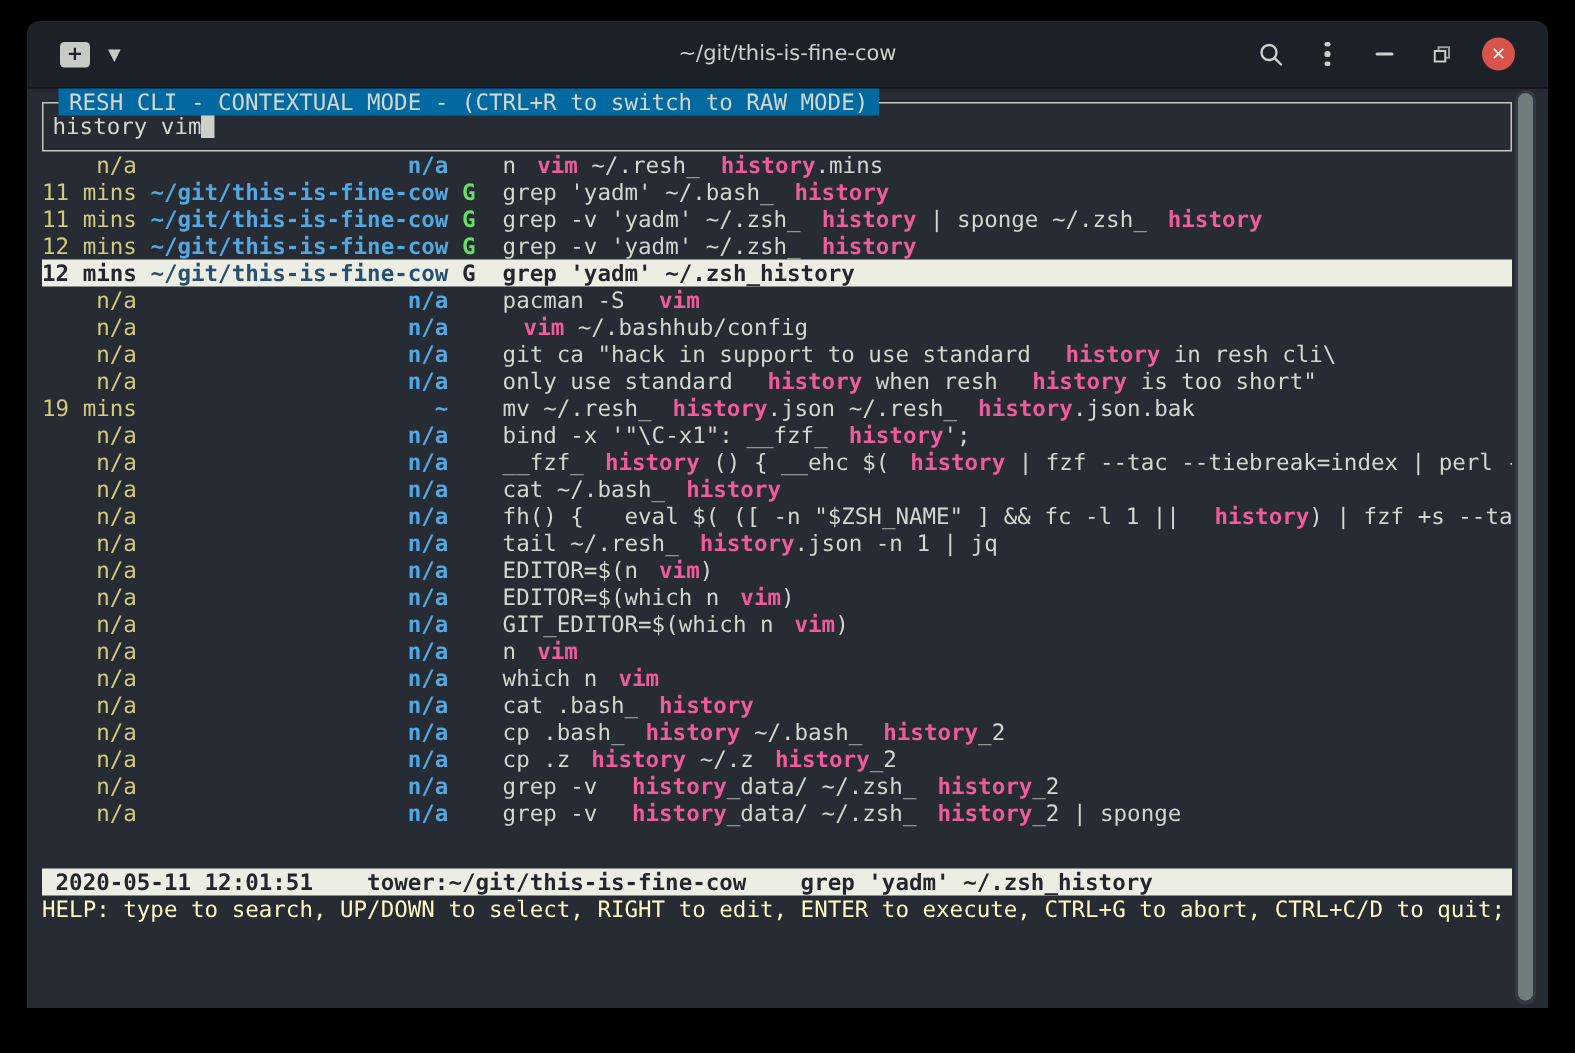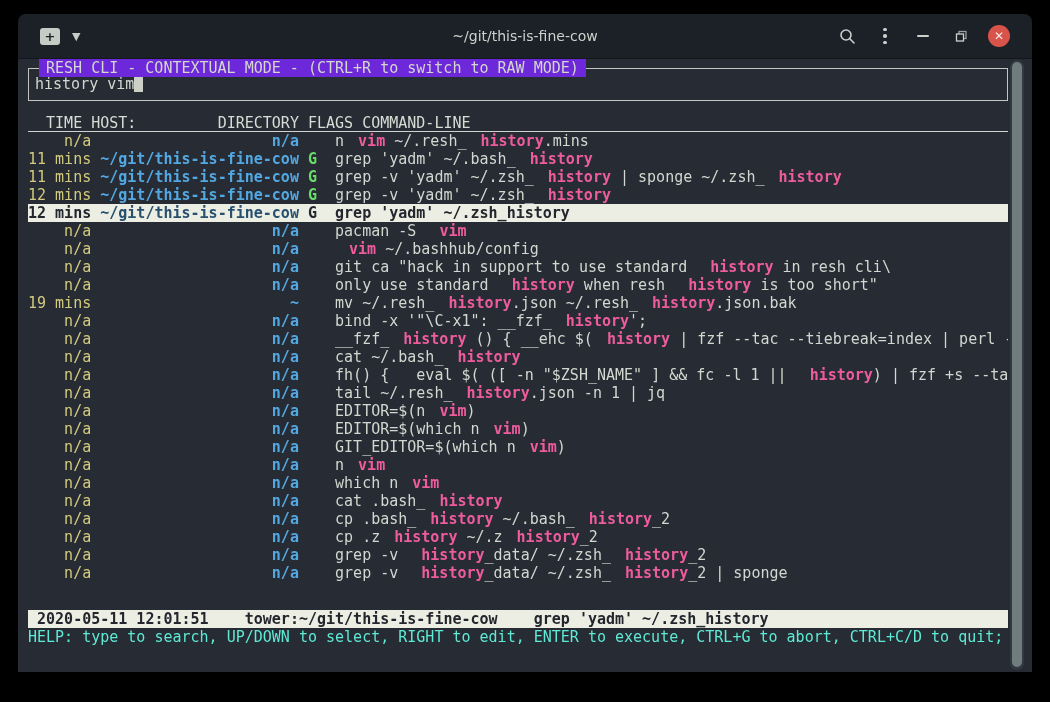--- a/index.html
+++ b/index.html
@@ -19,37 +19,37 @@
   .kebab{display:flex;flex-direction:column;gap:3px;}
   .kebab i{width:3.5px;height:3.5px;border-radius:50%;background:#ccd0ca;display:block;}
   .mini{width:12px;height:2px;background:#ccd0ca;border-radius:1px;}
   .closecirc{width:22px;height:22px;border-radius:50%;background:#d8544b;display:flex;
     align-items:center;justify-content:center;color:#f3e9e7;font-size:12px;font-weight:bold;line-height:1;}
   .content{position:relative;height:613px;background:#262b34;
     font-family:"DejaVu Sans Mono",monospace;font-size:15px;line-height:18px;color:#d3d7cf;}
   .textcol{position:absolute;left:10px;top:0;width:980px;}
   .frame{box-sizing:border-box;position:relative;margin-top:9px;width:980px;height:33px;
     border:1px solid #c3c7bf;}
-  .frame-title{position:absolute;top:-10px;left:10px;background:#6d28d9;padding:0 7px;
+  .frame-title{position:absolute;top:-10px;left:10px;background:#0369a1;padding:0 7px;
     white-space:pre;color:#d3d7cf;}
   .query{padding-left:6px;line-height:30px;white-space:pre;}
   .cursor{display:inline-block;width:9px;height:16px;background:#ccd0c6;vertical-align:-3px;}
   .hdr{margin-top:13px;height:18px;white-space:pre;border-bottom:1px solid #cfd3cb;
     box-sizing:border-box;color:#d8dcd4;}
   .trow{height:18px;white-space:pre;overflow:hidden;}
   .trow .time{color:#d2cb7d;}
   .trow .host{color:#53a8e2;font-weight:bold;}
   .trow .flag{color:#67de67;font-weight:bold;}
   .trow .cmd{color:#d3d7cf;}
   .trow .hl{color:#ee5c9d;font-weight:bold;padding-left:14px;}
   .trow.sel{background:#ecede3;}
   .trow.sel span{color:#23262d !important;font-weight:bold;}
   .trow.sel .host{color:#27506e !important;}
   .status{height:18px;white-space:pre;background:#ecede3;color:#23262d;font-weight:bold;overflow:hidden;margin-top:28px;}
-  .help{height:18px;white-space:pre;color:#5eead4;}
+  .help{height:18px;white-space:pre;color:#fef9c3;}
   .sb-track{position:absolute;right:8px;top:1px;bottom:2px;width:14px;background:#323943;border-radius:7px;}
   .sb-thumb{position:absolute;right:10px;top:3px;bottom:5px;width:10px;background:#707d7c;border-radius:5px;}
 </style>
 </head>
 <body>
 
 <div class="window">
 
   <div class="titlebar">
     <div class="tb-left">
@@ -91,21 +91,20 @@
       </div>
     </div>
   </div>
 
   <div class="content">
     <div class="textcol">
       <div class="frame">
         <span class="frame-title">RESH CLI - CONTEXTUAL MODE - (CTRL+R to switch to RAW MODE)</span>
         <div class="query"><span>history vim</span><span class="cursor"></span></div>
       </div>
-      <div class="hdr"><span>  TIME HOST:         DIRECTORY FLAGS COMMAND-LINE</span></div>
       <div>
           <div class="trow"><span class="time">    n/a</span><span> </span><span class="host">                   n/a</span><span> </span><span class="flag"> </span><span>  </span><span class="cmd">n</span><span class="hl">vim</span><span class="cmd"> ~/.resh_</span><span class="hl">history</span><span class="cmd">.mins</span></div>
           <div class="trow"><span class="time">11 mins</span><span> </span><span class="host">~/git/this-is-fine-cow</span><span> </span><span class="flag">G</span><span>  </span><span class="cmd">grep 'yadm' ~/.bash_</span><span class="hl">history</span></div>
           <div class="trow"><span class="time">11 mins</span><span> </span><span class="host">~/git/this-is-fine-cow</span><span> </span><span class="flag">G</span><span>  </span><span class="cmd">grep -v 'yadm' ~/.zsh_</span><span class="hl">history</span><span class="cmd"> | sponge ~/.zsh_</span><span class="hl">history</span></div>
           <div class="trow"><span class="time">12 mins</span><span> </span><span class="host">~/git/this-is-fine-cow</span><span> </span><span class="flag">G</span><span>  </span><span class="cmd">grep -v 'yadm' ~/.zsh_</span><span class="hl">history</span></div>
           <div class="trow sel"><span class="time">12 mins</span><span> </span><span class="host">~/git/this-is-fine-cow</span><span> </span><span class="flag">G</span><span>  </span><span class="cmd">grep 'yadm' ~/.zsh_history</span></div>
           <div class="trow"><span class="time">    n/a</span><span> </span><span class="host">                   n/a</span><span> </span><span class="flag"> </span><span>  </span><span class="cmd">pacman -S </span><span class="hl">vim</span></div>
           <div class="trow"><span class="time">    n/a</span><span> </span><span class="host">                   n/a</span><span> </span><span class="flag"> </span><span>  </span><span class="hl">vim</span><span class="cmd"> ~/.bashhub/config</span></div>
           <div class="trow"><span class="time">    n/a</span><span> </span><span class="host">                   n/a</span><span> </span><span class="flag"> </span><span>  </span><span class="cmd">git ca "hack in support to use standard </span><span class="hl">history</span><span class="cmd"> in resh cli\</span></div>
           <div class="trow"><span class="time">    n/a</span><span> </span><span class="host">                   n/a</span><span> </span><span class="flag"> </span><span>  </span><span class="cmd">only use standard </span><span class="hl">history</span><span class="cmd"> when resh </span><span class="hl">history</span><span class="cmd"> is too short"</span></div>

